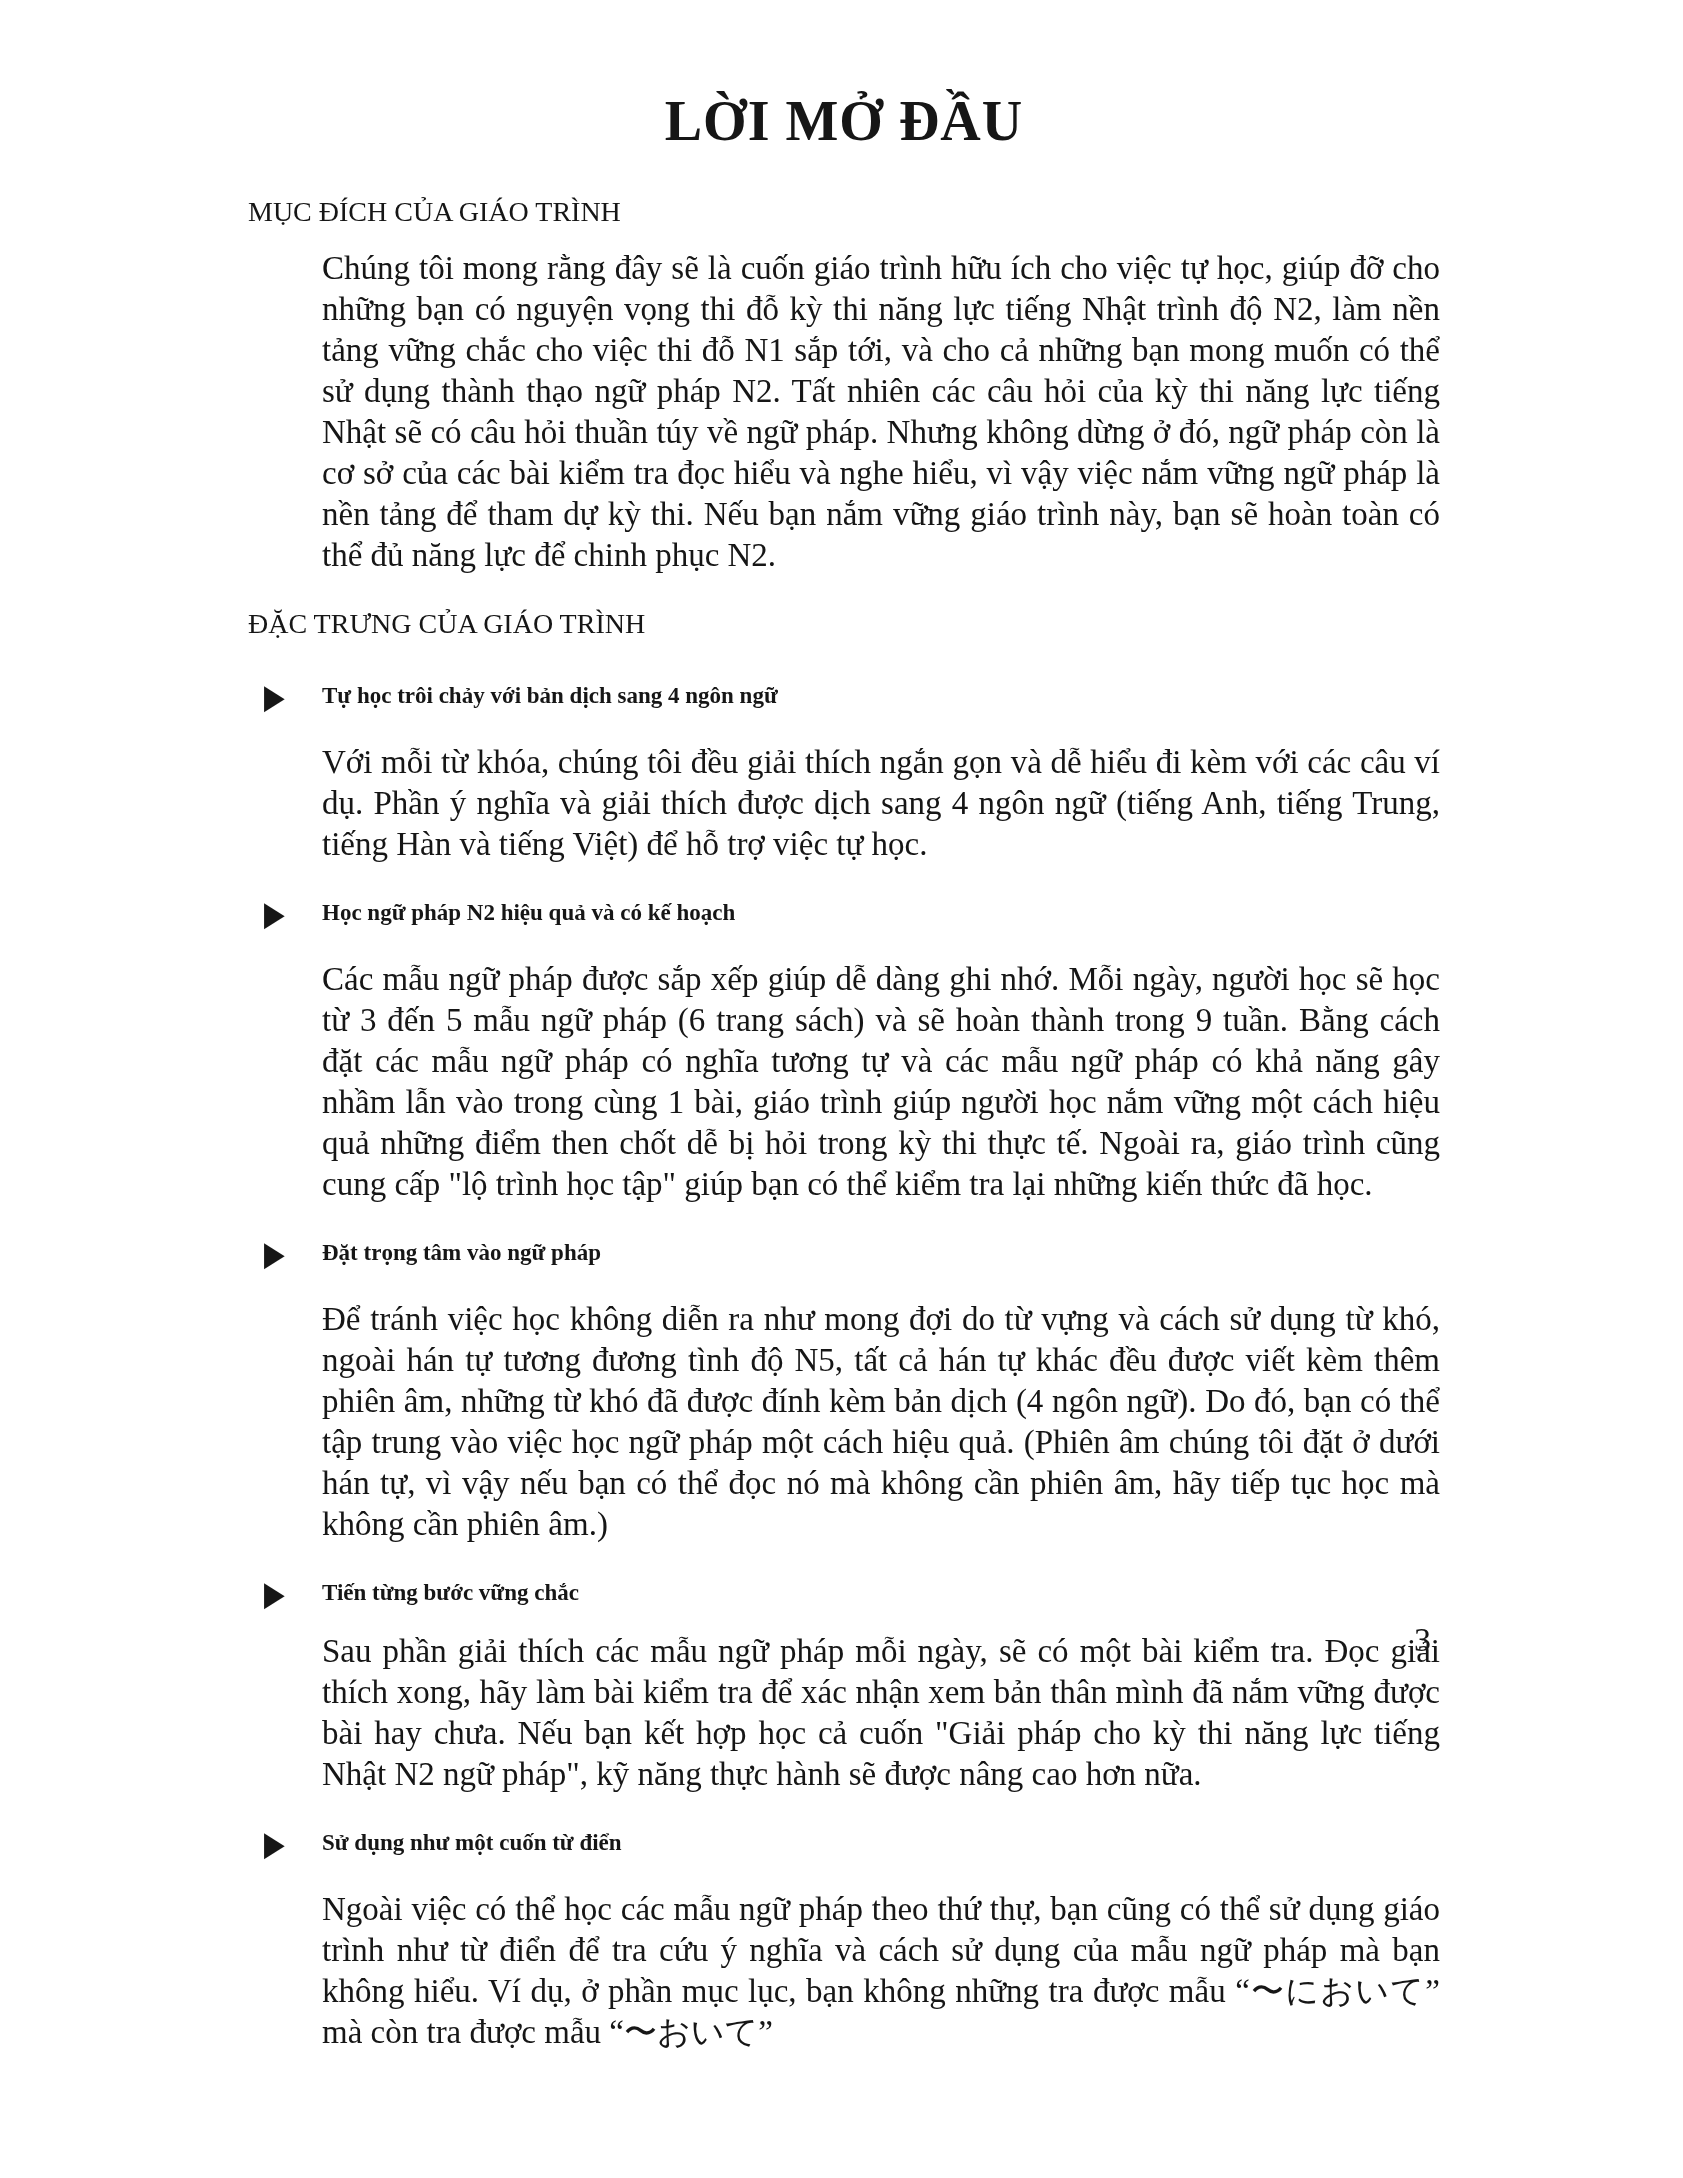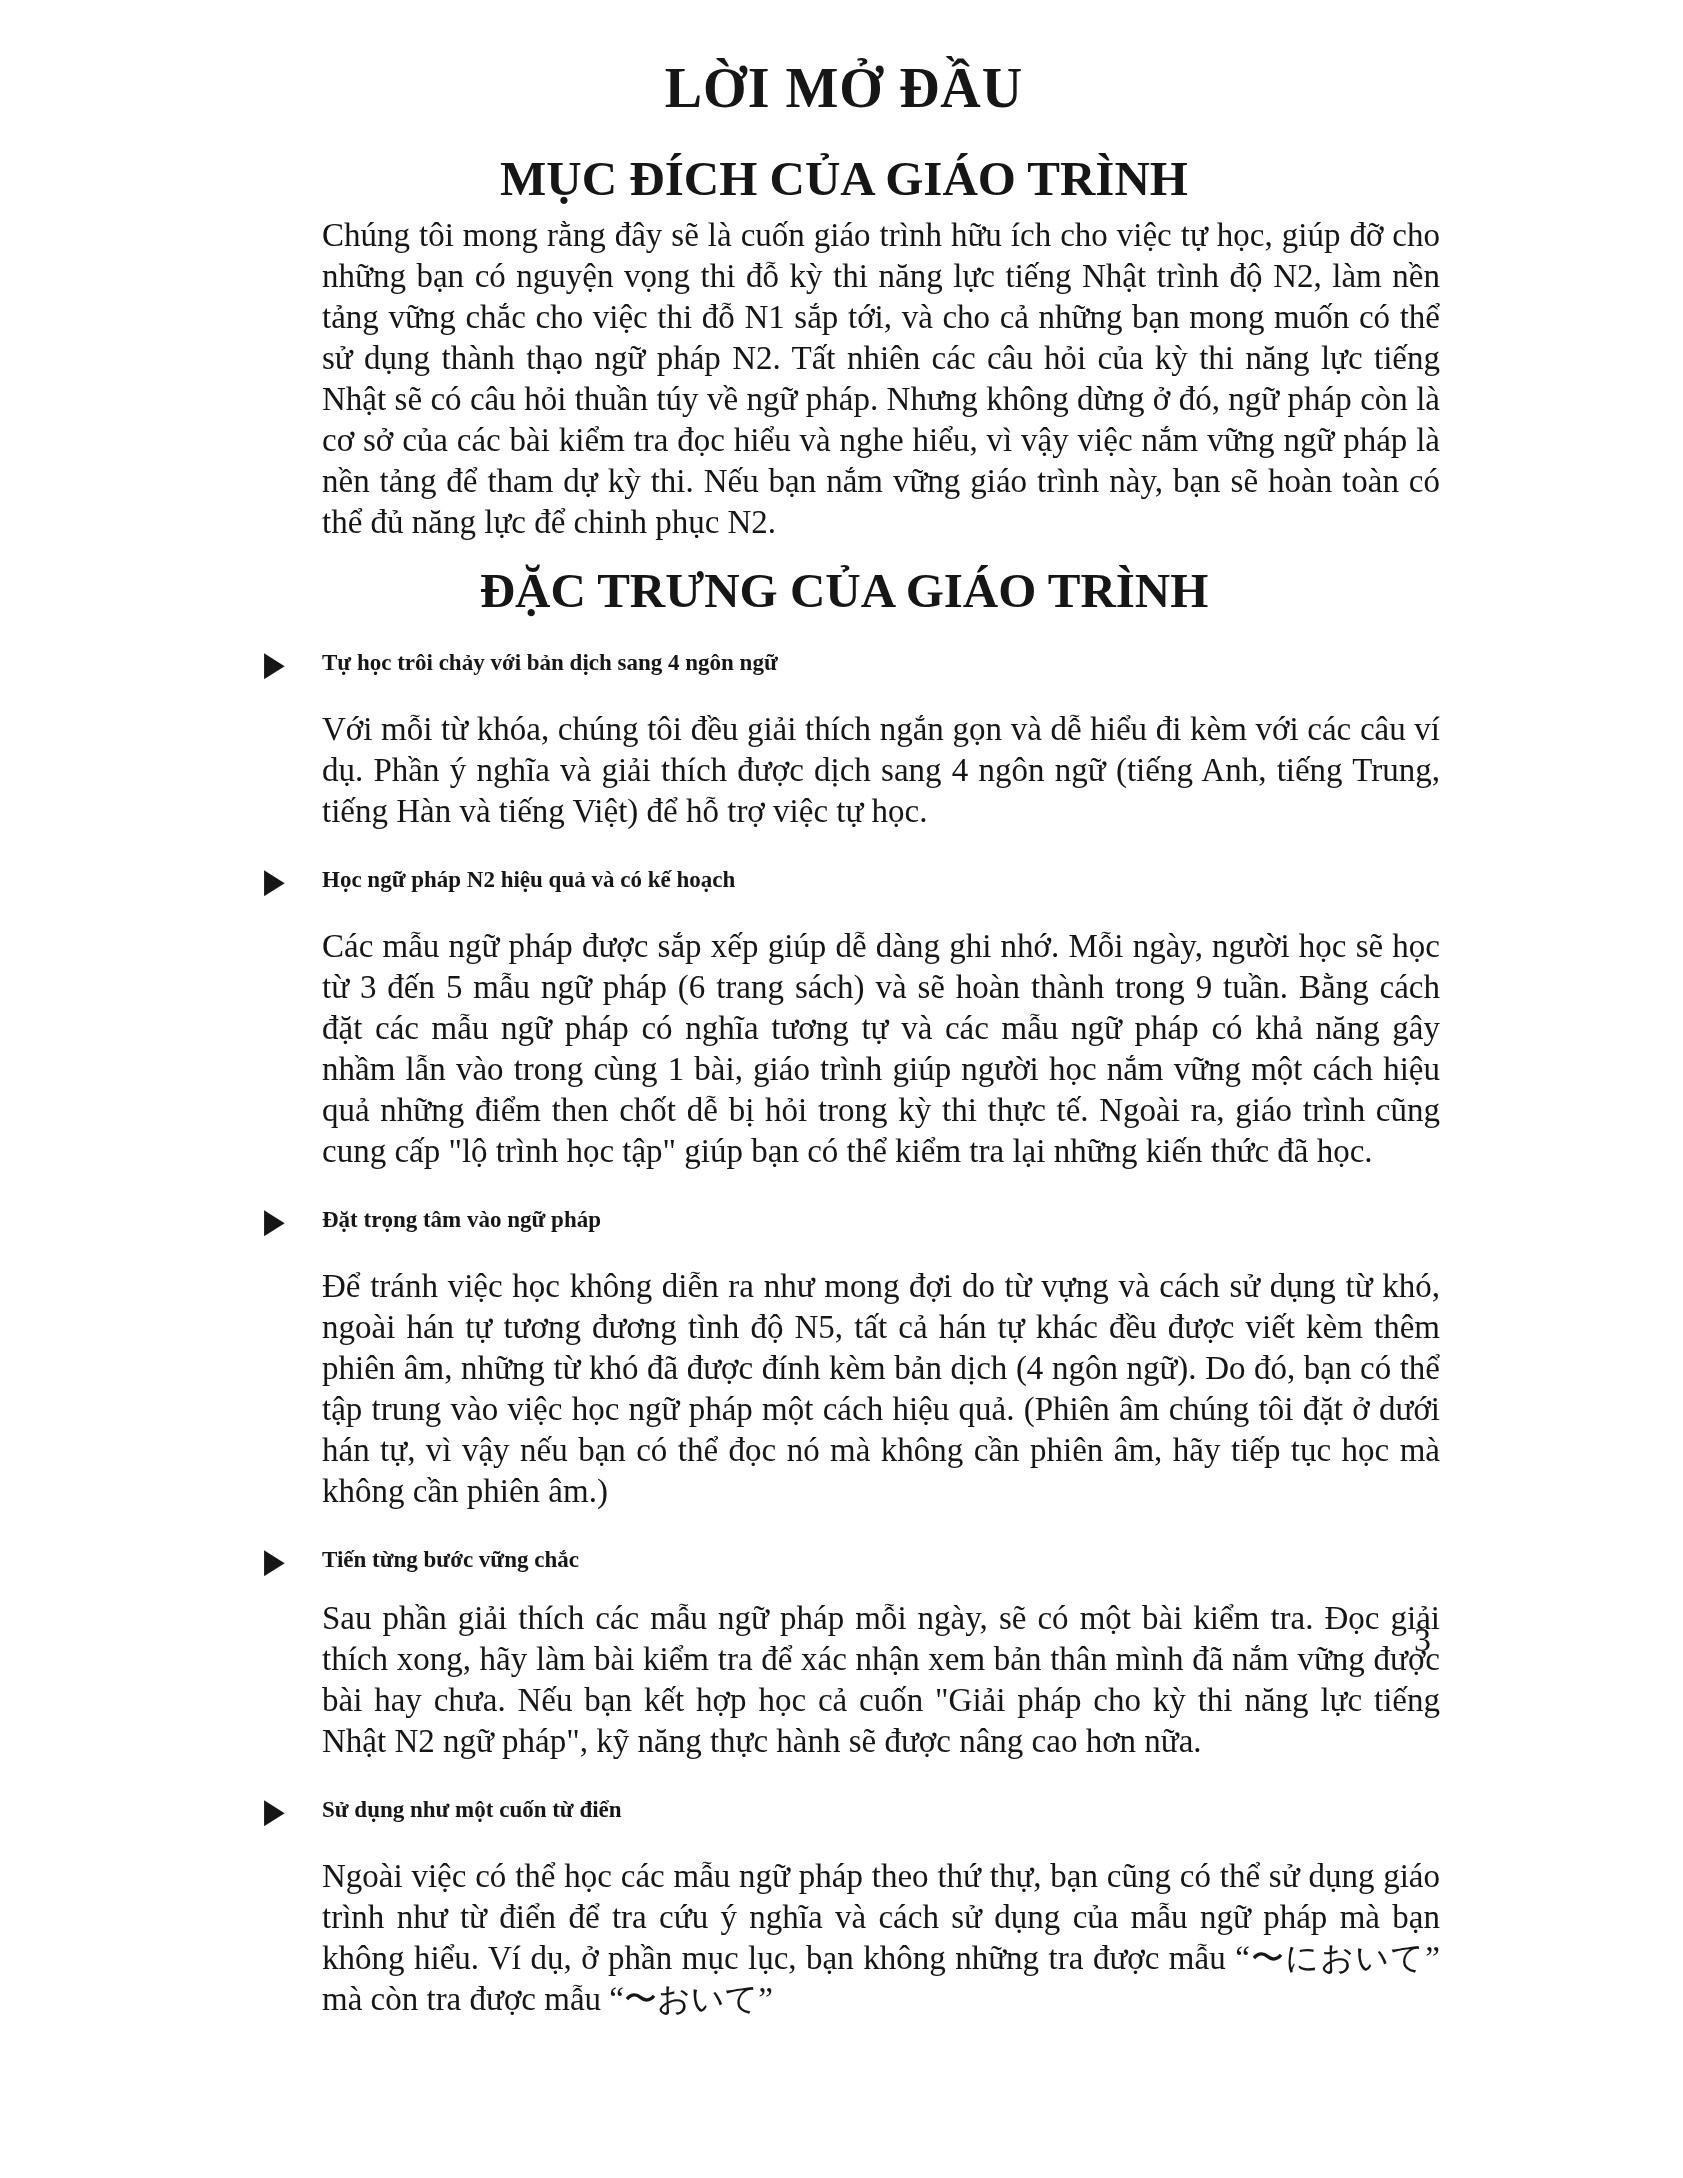--- a/index.html
+++ b/index.html
@@ -6,37 +6,36 @@
   body {
     width: 1683px; height: 2178px;
     background: #ffffff;
     color: #161616;
     font-family: "Liberation Serif", "DejaVu Serif", serif;
   }
   .page {
     position: relative;
     width: 1683px; height: 1710px;
     box-sizing: border-box;
-    padding: 58px 243px 0 248px;
+    padding: 91px 243px 0 248px;
     background: #ffffff;
   }
   .doc-title {
     font-size: 56px;
     line-height: 61px;
     font-weight: 700;
     text-align: center;
     letter-spacing: 1px;
     margin: 0 0 36px 0;
   }
   .sec-heading {
-    font-size: 49px;
+    font-size: 28px;
     line-height: 48px;
-    font-weight: 700;
+    font-weight: 400;
     margin: 24px 0 8px 0;
-    text-align: center;
   }
   .body-para {
     font-size: 33px;
     line-height: 41px;
     text-align: justify;
     margin: 0;
     padding-left: 74px;
   }
   .para-gap { margin-top: 12px; }
   .feature { margin-top: 26px; }

